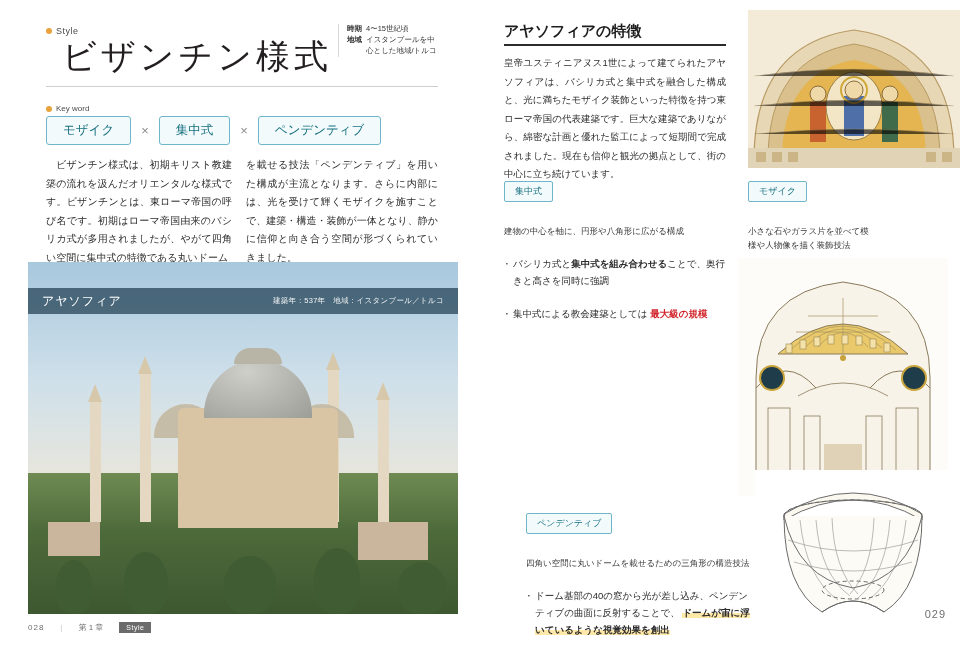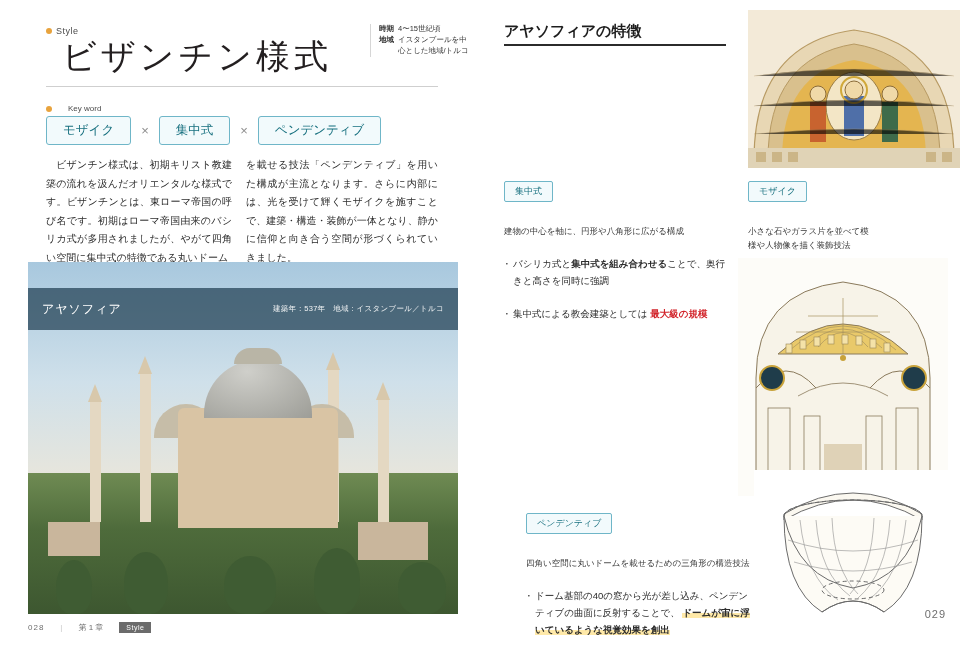--- a/index.html
+++ b/index.html
@@ -29,29 +29,29 @@
     position:absolute; left:62px; top:34px;
     font-size:34px; font-weight:400; letter-spacing:4px;
     font-family:"Liberation Serif", serif;
     color:#231f20;
   }
   .title-rule { position:absolute; left:46px; top:86px; width:392px; height:1px; background:#cfcfcf; }
 
   .meta-box {
     position:absolute; left:338px; top:24px; width:100px;
     font-size:7.5px; line-height:1.45; color:#333;
-    border-left:1px solid #d6d6d6; padding-left:8px;margin-left:32px;
+    border-left:1px solid #d6d6d6; padding-left:8px;
   }
   .meta-row { display:flex; gap:4px; }
   .meta-label { font-weight:bold; white-space:nowrap; }
   .meta-val { flex:1; }
 
   .keyword-tag {
     position:absolute; left:46px; top:104px;
-    font-size:8px; color:#4b4b4b; display:flex; align-items:center; gap:16px;
+    font-size:8px; color:#4b4b4b; display:flex; align-items:center; gap:4px;
   }
   .kw-row {
     position:absolute; left:46px; top:116px; width:392px;
     display:flex; align-items:center; gap:10px;
   }
   .kw-pill {
     border:1px solid #6fb6c8; border-radius:3px;
     background:#f2fafc;
     color:#17707f; font-size:12.5px;
     padding:5px 16px; white-space:nowrap;
@@ -65,21 +65,21 @@
   .body-col.c1 { left:46px; top:156px; width:186px; }
   .body-col.c2 { left:246px; top:156px; width:192px; }
   .indent { text-indent:1em; }
 
   
   .photo-wrap {
     position:absolute; left:28px; top:262px; width:430px; height:352px;
     overflow:hidden; background:#8fb4cf;
   }
   .photo-caption {
-    position:absolute; left:28px; top:288px; width:430px; height:42px;
+    position:absolute; left:28px; top:288px; width:430px; height:26px;
     background:rgba(32,62,82,.72); color:#fff;
     display:flex; align-items:center; justify-content:space-between;
     padding:0 14px;
   }
   .photo-caption .ttl { font-size:12px; letter-spacing:1px; }
   .photo-caption .sub { font-size:7.5px; opacity:.92; letter-spacing:.3px;padding-left:14px; }
 
   .sky { position:absolute; left:0; top:0; width:100%; height:62%;
     background:linear-gradient(#a8c8de 0%, #cfe0ea 55%, #e8e6dc 100%); }
   .ground { position:absolute; left:0; bottom:0; width:100%; height:40%;
@@ -232,20 +232,21 @@
       <span style="color:#c8c8c8;">|</span>
       <span class="chap">第 1 章</span>
       <span class="tagbox">Style</span>
     </div>
   </div>
 
   <div class="right-page">
 
     <div class="rp-head">アヤソフィアの特徴</div>
     <div class="rp-head-rule"></div>
+    <div class="rp-intro">皇帝ユスティニアヌス1世によって建てられたアヤソフィアは、バシリカ式と集中式を融合した構成と、光に満ちたモザイク装飾といった特徴を持つ東ローマ帝国の代表建築です。巨大な建築でありながら、綿密な計画と優れた監工によって短期間で完成されました。現在も信仰と観光の拠点として、街の中心に立ち続けています。</div>
 
     <div class="ill mosaic-ill">
       <svg viewBox="0 0 212 158" width="212" height="158">
         <rect x="0" y="0" width="212" height="158" fill="#f3ead8"></rect>
         <path d="M6 150 Q6 34 106 20 Q206 34 206 150 Z" fill="#e8d7b4" stroke="#b79a63" stroke-width="1.2"></path>
         <path d="M20 150 Q20 48 106 34 Q192 48 192 150 Z" fill="#d9c08d" stroke="#b79a63" stroke-width="1"></path>
         <path d="M34 150 Q34 62 106 50 Q178 62 178 150 Z" fill="#e7b23c" opacity=".75"></path>
         <ellipse cx="106" cy="96" rx="28" ry="34" fill="#f3e6c6" stroke="#9a7d46"></ellipse>
         <rect x="96" y="86" width="20" height="40" fill="#4f6fa8"></rect>
         <circle cx="106" cy="80" r="9" fill="#f0d9a8" stroke="#8a6b38"></circle>

